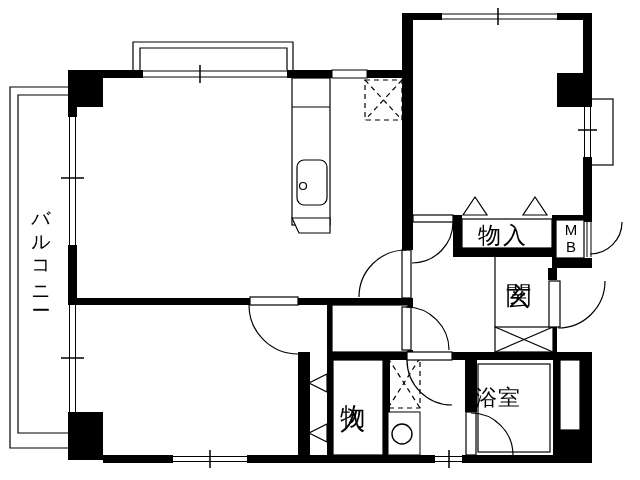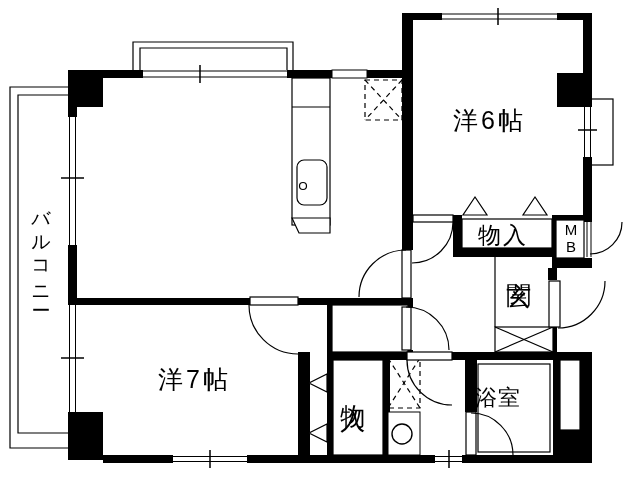--- a/index.html
+++ b/index.html
@@ -233,22 +233,20 @@
     </g>
 
     <g stroke="#000" stroke-width="1.2" fill="#fff">
       <polygon points="463,215 487,215 475,197"></polygon>
       <polygon points="523,215 547,215 535,197"></polygon>
       <polygon points="327,374 327,392 309,383"></polygon>
       <polygon points="327,424 327,442 309,433"></polygon>
     </g>
   </svg>
 
-  <div class="lbl lbl-b6">洋6帖</div>
-  <div class="lbl lbl-b7">洋7帖</div>
   <div class="lbl lbl-sn">物入</div>
   <div class="lbl lbl-bath">浴室</div>
   <div class="lbl lbl-v lbl-genkan">玄関</div>
   <div class="lbl lbl-v lbl-ss">物入</div>
   <div class="lbl lbl-v lbl-balcony">バルコニー</div>
   <div class="lbl lbl-mb">
     <span>M</span>
     <span>B</span>
   </div>
 

